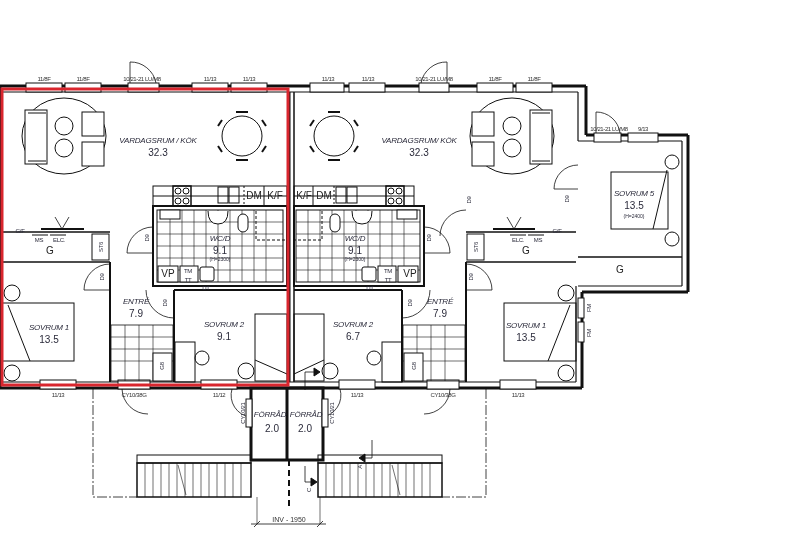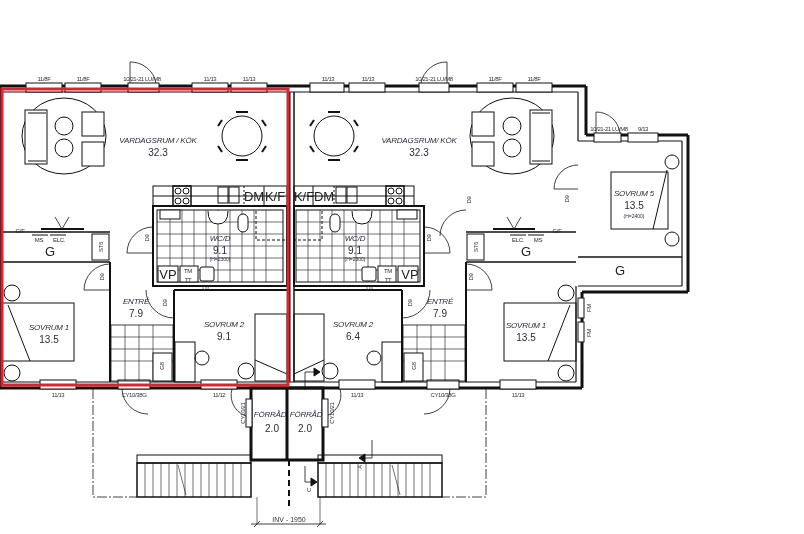--- a/index.html
+++ b/index.html
@@ -5,21 +5,21 @@
   html, body { margin: 0; padding: 0; background: #ffffff; }
   body { width: 804px; height: 534px; overflow: hidden; position: relative; font-family: "Liberation Sans", sans-serif; }
   #plan { position: absolute; left: 0; top: 0; width: 804px; height: 534px; }
   .lbl { position: absolute; font-family: "Liberation Sans", sans-serif; color: #2a2a3a; white-space: nowrap; line-height: 1; transform: translate(-50%, -50%); }
   .room { font-size: 8px; letter-spacing: -0.2px; font-style: italic; }
   .area { font-size: 10px; text-align: right; }
   .sub { font-size: 5px; }
   .tag { font-size: 6px; letter-spacing: -0.3px; }
   .win { font-size: 6px; letter-spacing: -0.4px; color: #333; }
   .vert { transform: translate(-50%, -50%) rotate(-90deg); }
-  .kit { font-size: 13px; color: #222; }
+  .kit { font-size: 10px; color: #222; }
   .dim { font-size: 7px; color: #333; }
 </style>
 </head>
 <body>
 
 <svg id="plan" viewBox="0 0 804 534" xmlns="http://www.w3.org/2000/svg">
   <g fill="none" stroke="#111" stroke-width="1">
 
     <g stroke-width="3">
 
@@ -398,21 +398,21 @@
 <div class="lbl tag vert" style="left:469px;top:200px">D9</div>
 
 <div class="lbl room" style="left:49px;top:328px">SOVRUM 1</div>
 <div class="lbl area" style="left:49px;top:340px">13.5</div>
 <div class="lbl room" style="left:136px;top:302px">ENTRÉ</div>
 <div class="lbl area" style="left:136px;top:314px">7.9</div>
 <div class="lbl room" style="left:224px;top:325px">SOVRUM 2</div>
 <div class="lbl area" style="left:224px;top:337px">9.1</div>
 
 <div class="lbl room" style="left:353px;top:325px">SOVRUM 2</div>
-<div class="lbl area" style="left:353px;top:337px">6.4</div>
+<div class="lbl area" style="left:353px;top:337px">6.7</div>
 <div class="lbl room" style="left:440px;top:302px">ENTRÉ</div>
 <div class="lbl area" style="left:440px;top:314px">7.9</div>
 <div class="lbl room" style="left:526px;top:326px">SOVRUM 1</div>
 <div class="lbl area" style="left:526px;top:338px">13.5</div>
 
 <div class="lbl room" style="left:634px;top:194px">SOVRUM 5</div>
 <div class="lbl area" style="left:634px;top:206px">13.5</div>
 <div class="lbl sub" style="left:634px;top:216px">(H=2400)</div>
 
 <div class="lbl tag vert" style="left:589px;top:308px">FM</div>

